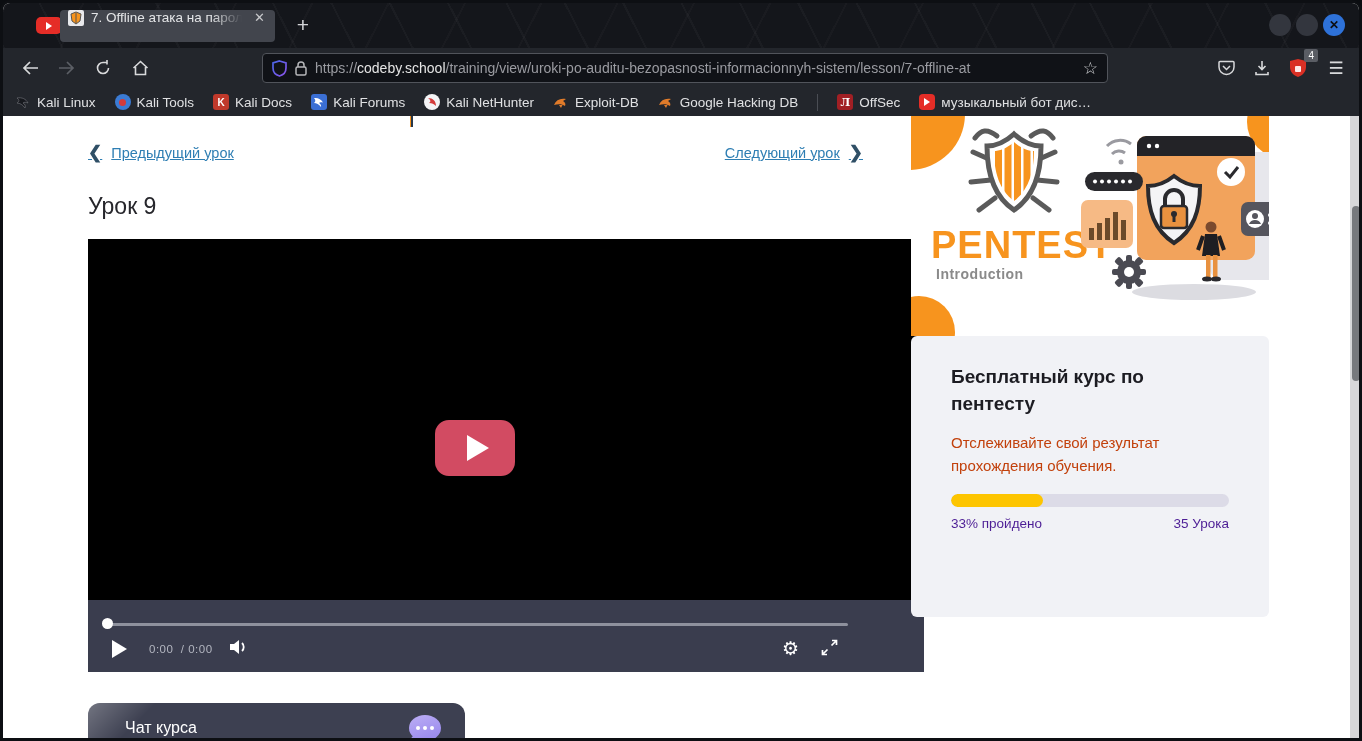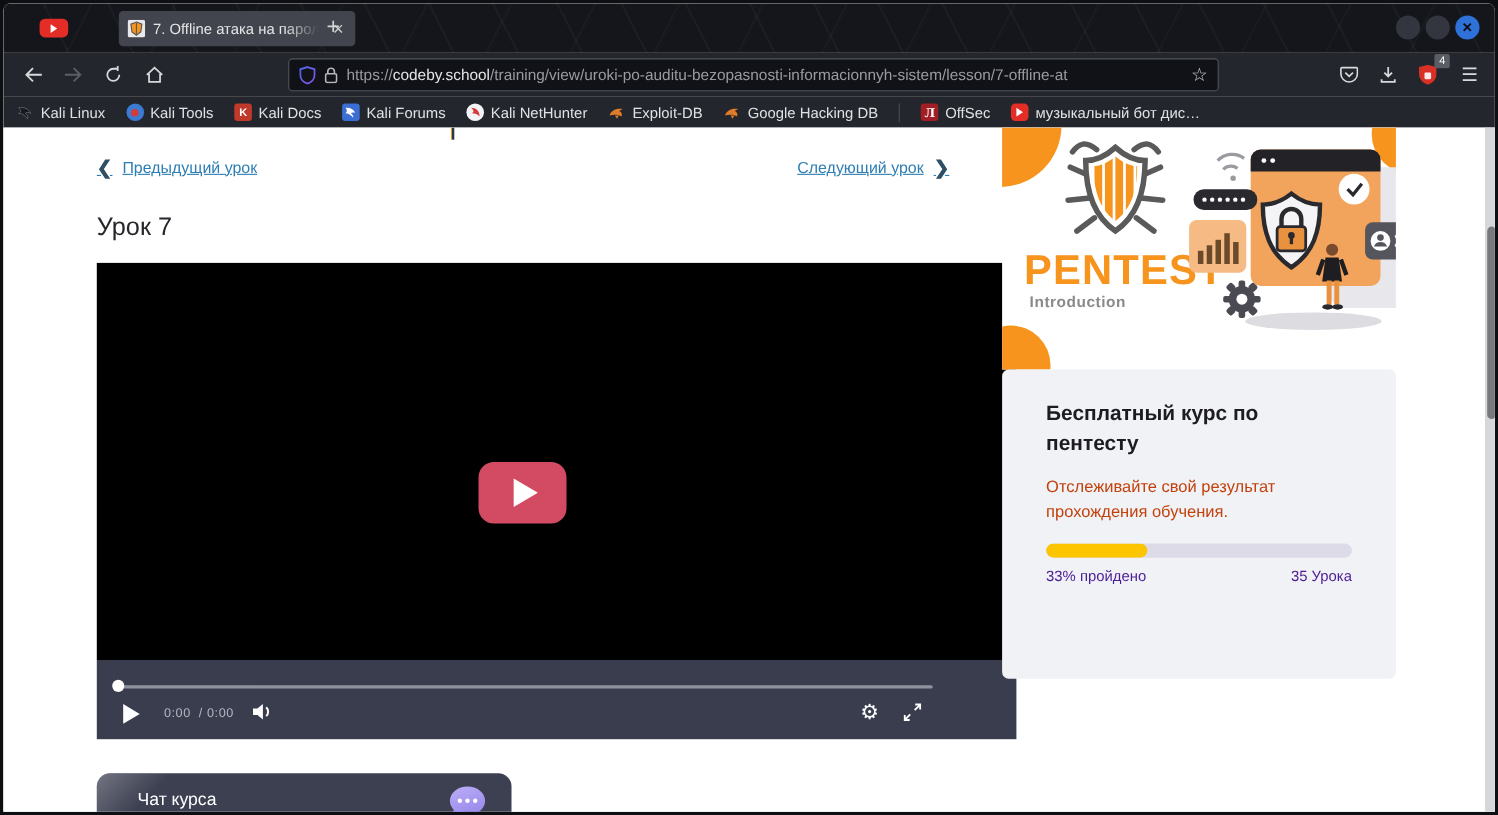--- a/index.html
+++ b/index.html
@@ -6,21 +6,21 @@
   html,body { width:1362px; height:741px; background:#0b0d11; font-family:"Liberation Sans",sans-serif; overflow:hidden; }
   .window { position:absolute; inset:0; border:3px solid #0d0f13; border-radius:10px 10px 0 0; overflow:hidden; background:#fff; }
 
   
   .titlebar { position:absolute; left:0; top:0; width:100%; height:45px;
     background: repeating-linear-gradient(63deg, rgba(255,255,255,0.03) 0 2px, transparent 2px 52px),
                 repeating-linear-gradient(-63deg, rgba(255,255,255,0.022) 0 2px, transparent 2px 68px),
                 #14161b; }
   .pinned-tab { position:absolute; left:33px; top:14px; width:26px; height:17px; background:#e52d27; border-radius:5px; display:flex; align-items:center; justify-content:center; cursor:pointer; }
   .pinned-tab .tri { width:0; height:0; border-left:6px solid #fff; border-top:4px solid transparent; border-bottom:4px solid transparent; }
-  .tab { position:absolute; left:57px; top:7px; width:215px; height:32px; background:#42454d; border-radius:4px; display:flex; align-items:center; padding:0 8px; gap:7px; cursor:pointer;margin-left:48px; }
+  .tab { position:absolute; left:57px; top:7px; width:215px; height:32px; background:#42454d; border-radius:4px; display:flex; align-items:flex-start; padding:0 8px; gap:7px; cursor:pointer; }
   .tab-title { color:#e4e5e7; font-size:13.5px; white-space:nowrap; overflow:hidden; flex:1;
     -webkit-mask-image:linear-gradient(90deg,#000 78%,transparent 98%); mask-image:linear-gradient(90deg,#000 78%,transparent 98%); }
   .tab-close { color:#c9cacd; font-size:13px; padding:0 2px; cursor:pointer; }
   .newtab { position:absolute; left:287px; top:8px; color:#d2d3d6; font-size:21px; font-weight:300; cursor:pointer; width:26px; height:28px; text-align:center; line-height:28px; }
   .winctl { position:absolute; top:11px; width:22px; height:22px; border-radius:50%; background:#33363e; cursor:pointer; }
   .winctl.min { right:68px; } .winctl.max { right:41px; }
   .winctl.close { right:14px; background:#2e72d9; color:#0c0e12; font-size:12px; font-weight:bold; text-align:center; line-height:22px; }
 
   
   .toolbar { position:absolute; left:0; top:45px; width:100%; height:40px; background:#23262c; }
@@ -253,21 +253,21 @@
       <span class="lesson-link">
         <span class="chev">❮</span>
         <span>Предыдущий урок</span>
       </span>
       <span class="lesson-link">
         <span>Следующий урок</span>
         <span class="chev">❯</span>
       </span>
     </div>
 
-    <div class="page-title">Урок 7</div>
+    <div class="page-title">Урок 9</div>
 
     <div class="video">
       <div class="video-screen"></div>
       <div class="play-overlay">
           <span class="tri"></span>
         </div>
       <div class="video-controls">
         <div class="vc-track"></div>
         <div class="vc-handle"></div>
         <div class="vc-play"></div>

